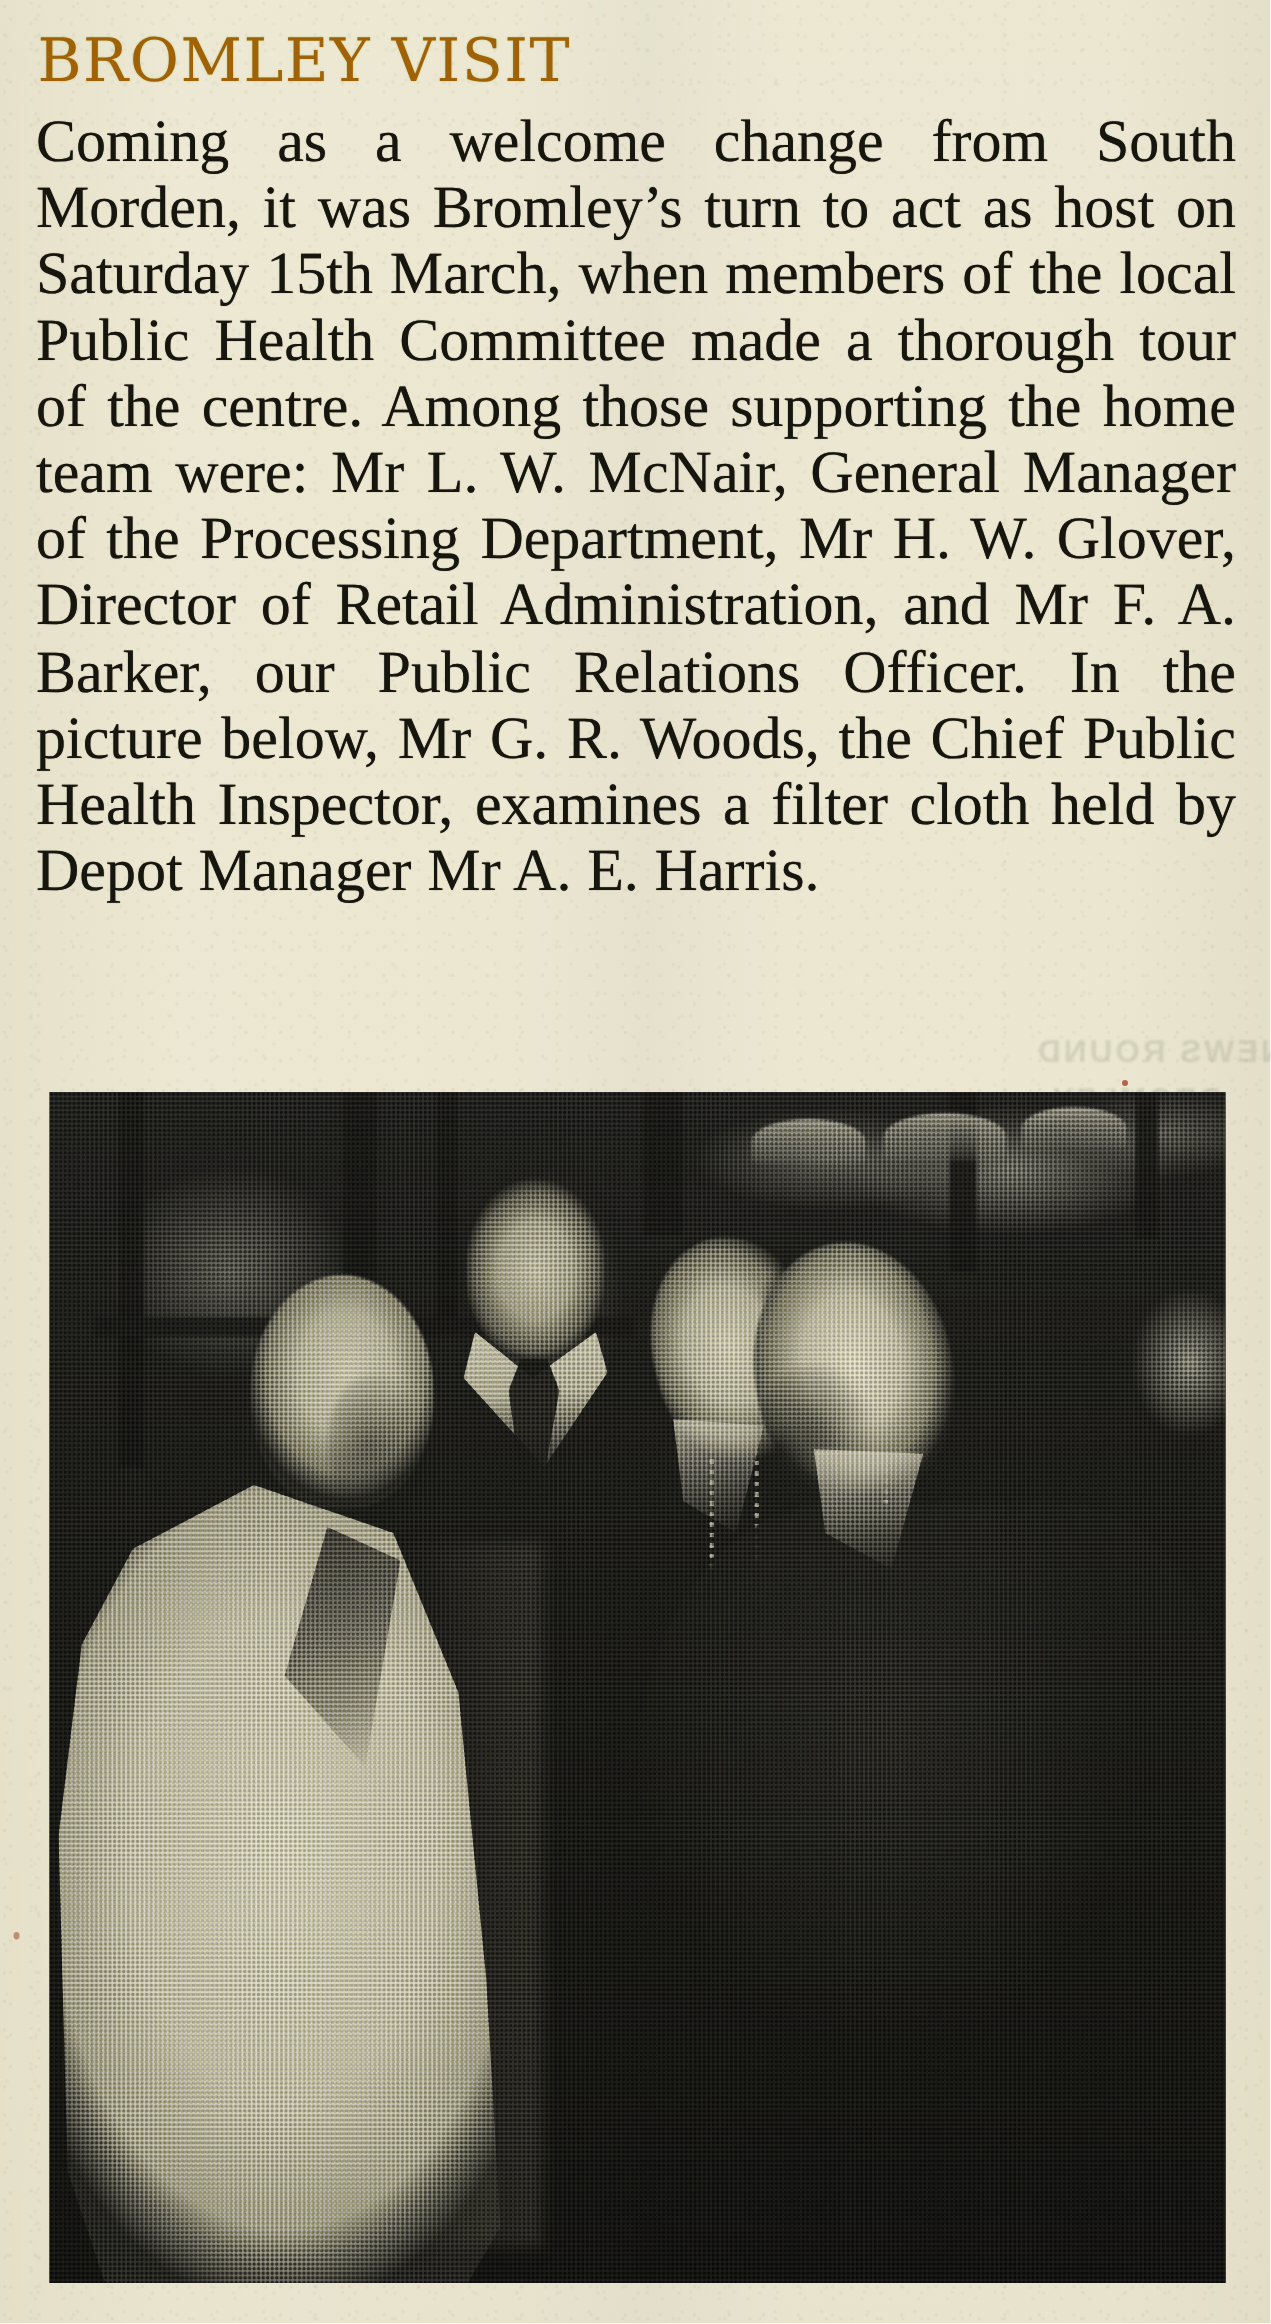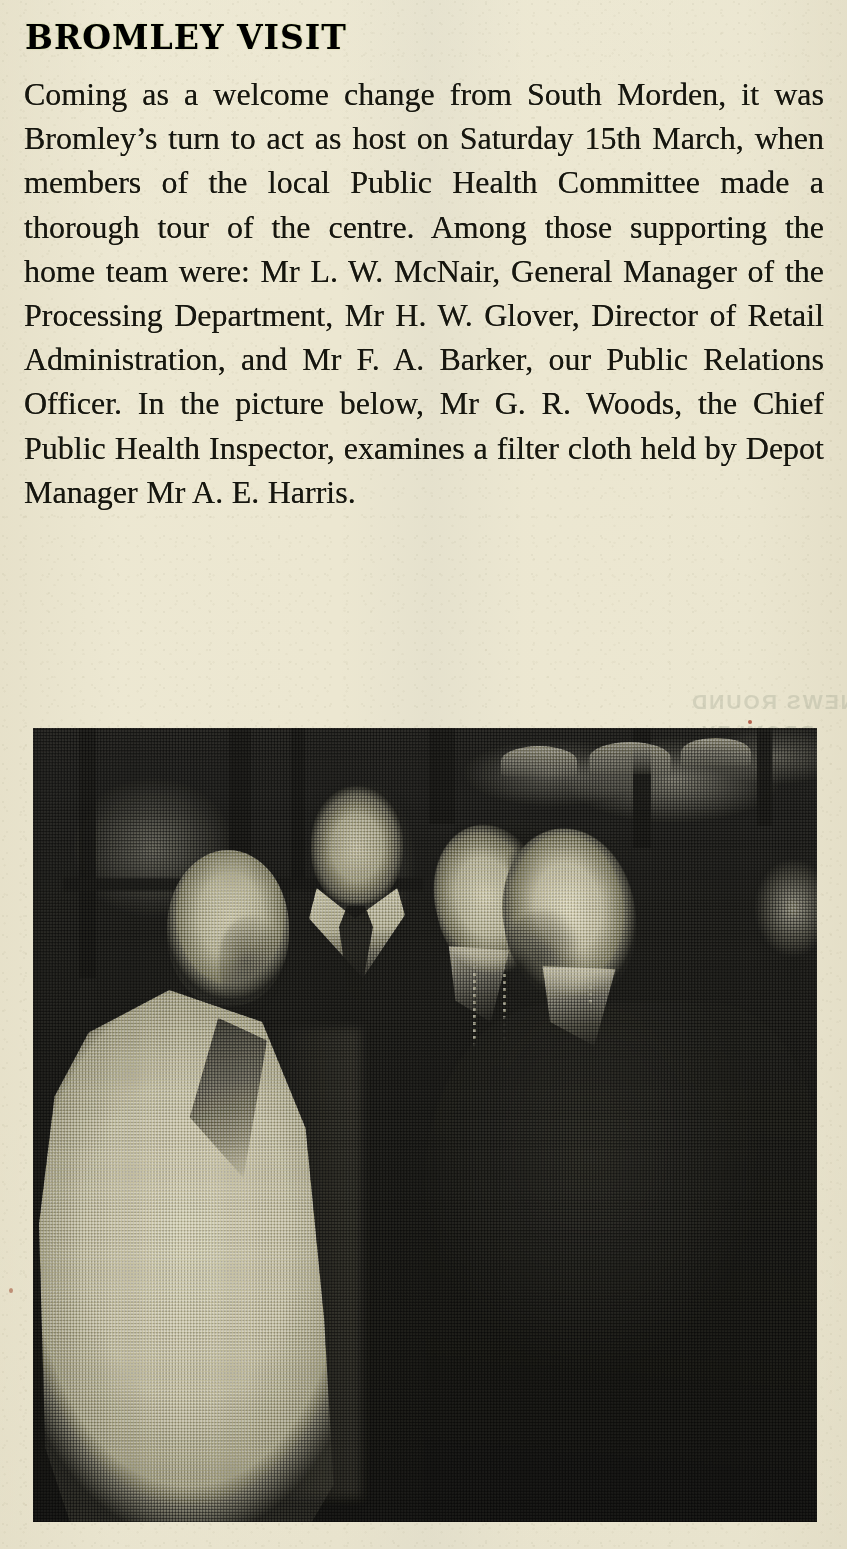--- a/index.html
+++ b/index.html
@@ -74,37 +74,37 @@
   .st-1 { left: 690px; top: 690px;  font-size: 21px; }
   .st-2 { left: 700px; top: 722px;  font-size: 20px; }
 
   
   .headline {
     position: absolute;
     left: 25px;
     top: 21px;
     margin: 0;
     font-family: "DejaVu Serif", "Liberation Serif", serif;
-    font-weight: 700;
-    font-size: 33px;
+    font-weight: 400;
+    font-size: 40px;
     line-height: 1;
     letter-spacing: 1.0px;
-    color: #000000;
+    color: #a16207;
     text-shadow: 0 0 1.2px rgba(132,176,33,.55);
   }
 
   
   .body-copy {
     position: absolute;
     left: 24px;
     top: 72px;
     width: 800px;
     margin: 0;
     font-family: "Liberation Serif", "DejaVu Serif", serif;
-    font-size: 32px;
+    font-size: 40px;
     line-height: 44.2px;
     color: #16160f;
     text-align: justify;
     text-align-last: left;
     word-spacing: .5px;
     text-shadow: 0 0 .55px rgba(20,20,12,.75);
   }
   .body-copy p { margin: 0; }
 
   

